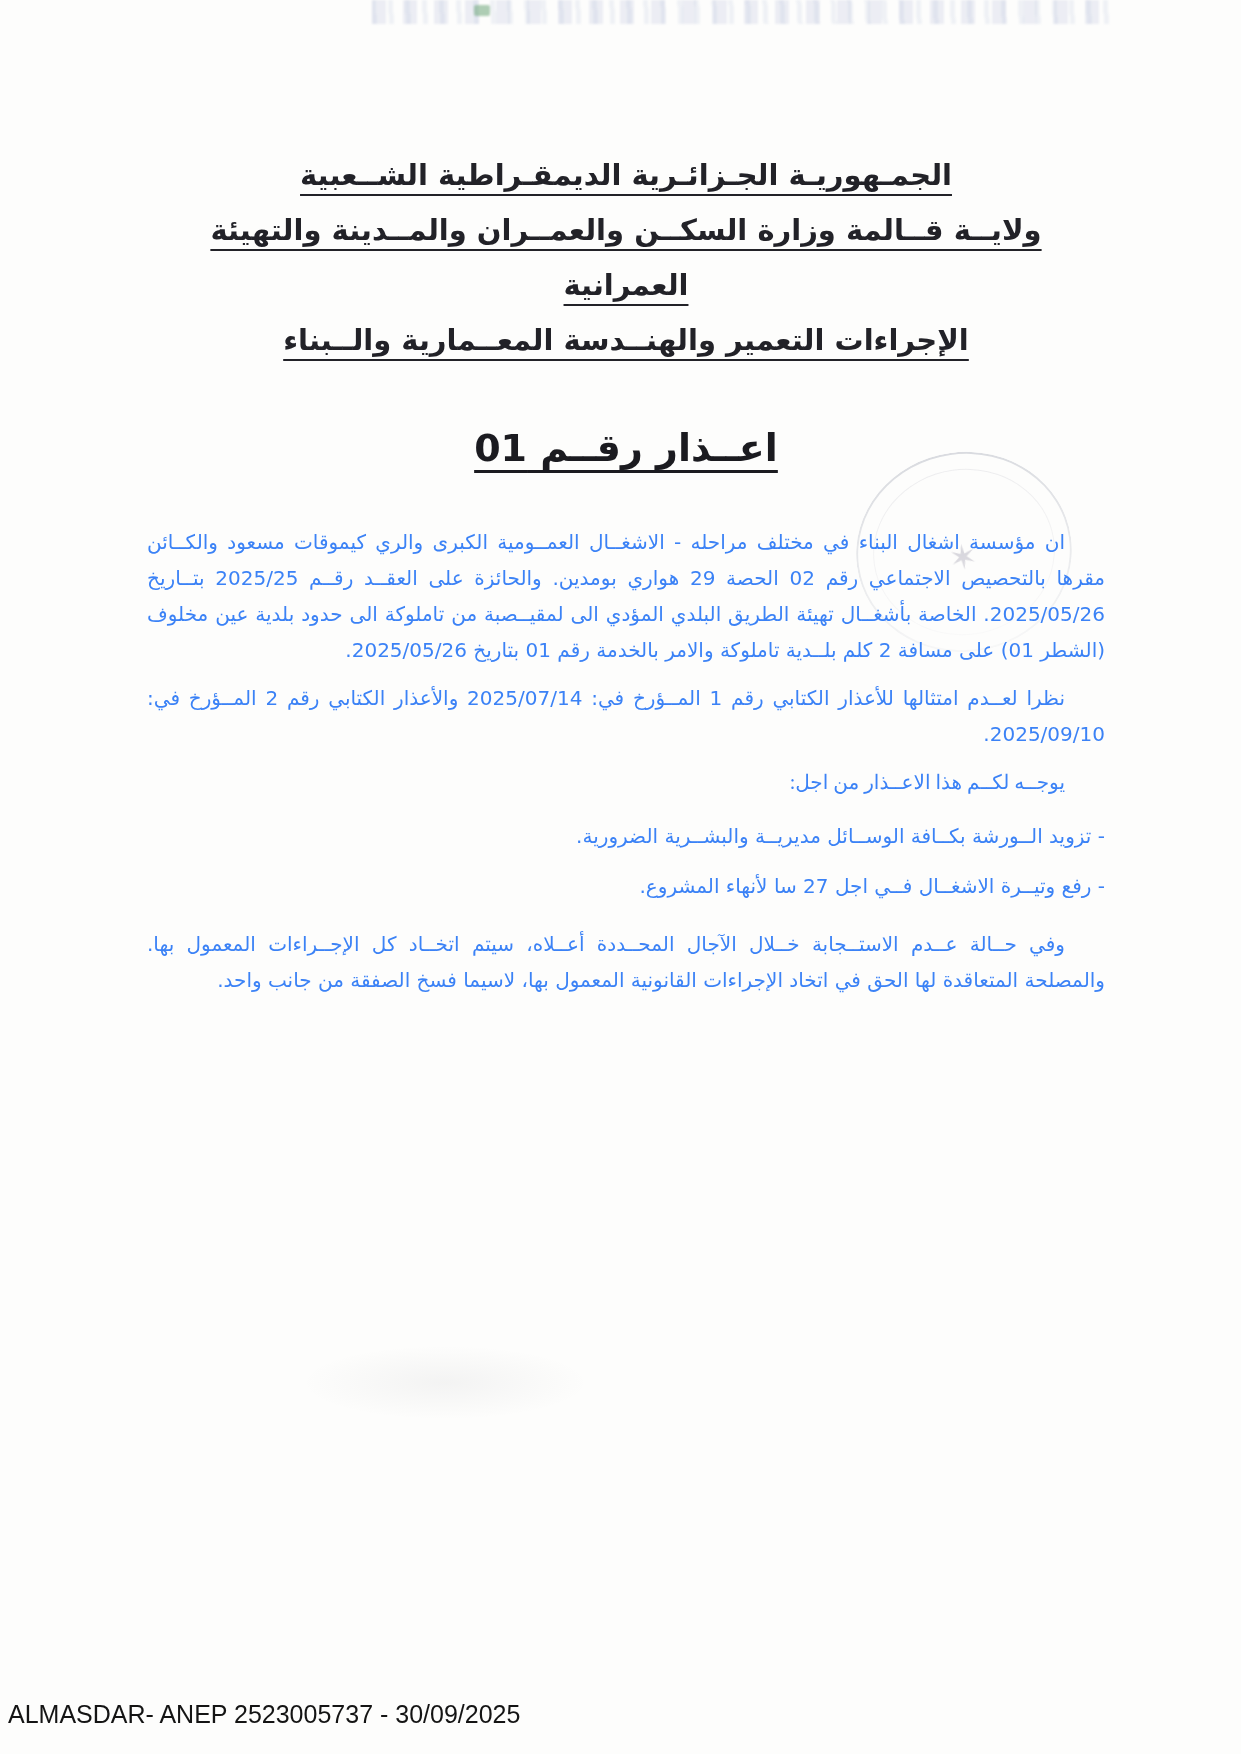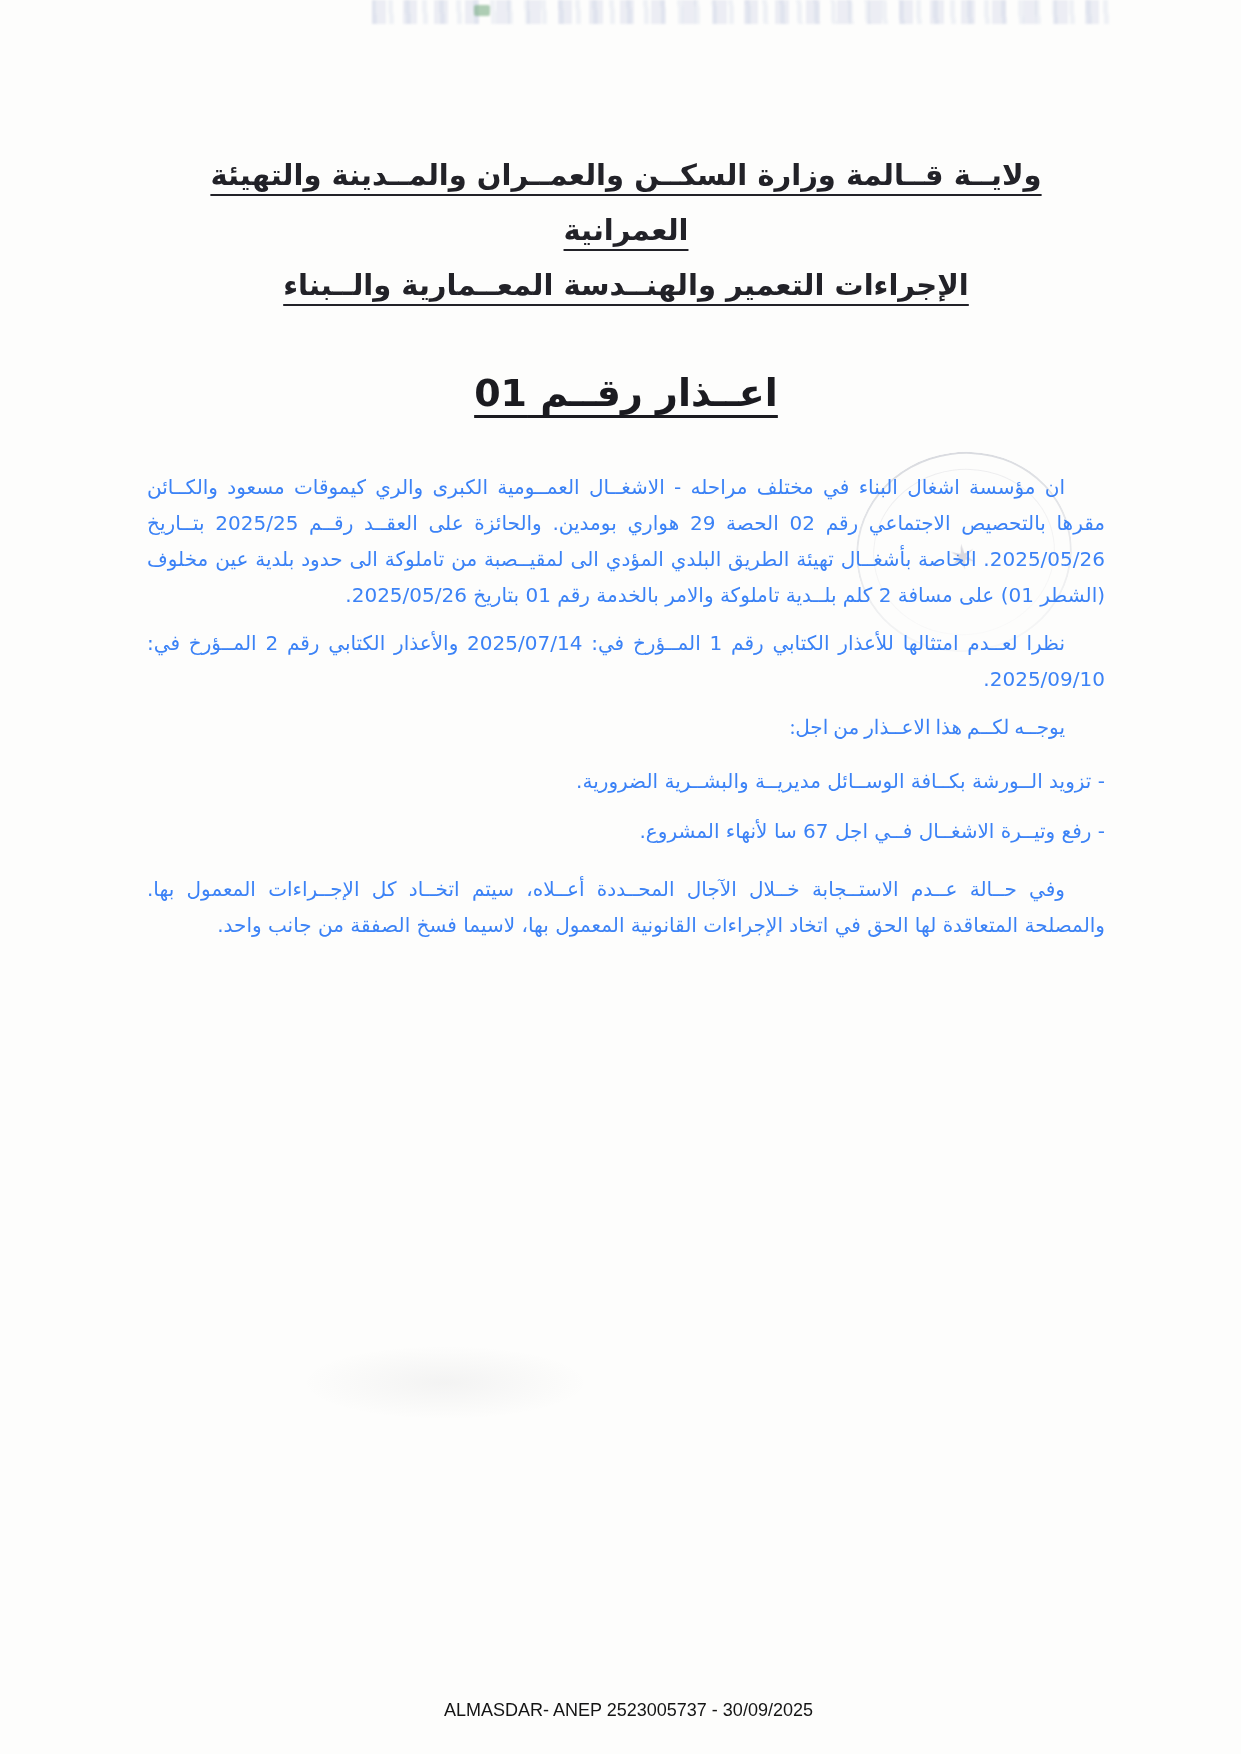--- a/index.html
+++ b/index.html
@@ -105,61 +105,62 @@
     color: #3b82f6;
   }
   .indent { text-indent: 40px; }
   .single { text-align: right; }
   .purpose { margin: 12px 0 18px; font-family: Liberation Serif, serif; }
   .bullet { text-align: right; margin: 0 0 14px; }
   .closing { margin-top: 22px; }
 
   .footer {
     position: absolute;
-    left: 16px; right: 0;
+    left: 8px; right: 0;
     top: 1700px;
-    text-align: center;
+    text-align: left;
     direction: ltr;
     font-family: "Liberation Sans", sans-serif;
-    font-size: 18px;
+    font-size: 25px;
     color: #141414;
   }
 </style>
 </head>
 <body>
 
 <div class="page" lang="ar">
 
   <div class="scan-noise-top"></div>
   <div class="scan-speck-green"></div>
   <div class="scan-smudge"></div>
 
   <div class="stamp">
     <span class="stamp-star">✶</span>
   </div>
 
   <div class="content" dir="rtl">
 
     <div class="doc-header">
+      <div class="header-line">الجمـهوريـة الجـزائـرية الديمقـراطية الشــعبية</div>
       <div class="header-line">ولايــة قــالمة وزارة السكــن والعمــران والمــدينة والتهيئة العمرانية</div>
       <div class="header-line">الإجراءات التعمير والهنــدسة المعــمارية والــبناء</div>
     </div>
 
     <div class="title-wrap">
       <span class="doc-title">اعــذار رقــم 01</span>
     </div>
 
     <p class="para indent">ان مؤسسة اشغال البناء في مختلف مراحله - الاشغــال العمــومية الكبرى والري كيموقات مسعود والكــائن مقرها بالتحصيص الاجتماعي رقم 02 الحصة 29 هواري بومدين. والحائزة على العقــد رقــم 2025/25 بتــاريخ 2025/05/26. الخاصة بأشغــال تهيئة الطريق البلدي المؤدي الى لمقيــصبة من تاملوكة الى حدود بلدية عين مخلوف (الشطر 01) على مسافة 2 كلم بلــدية تاملوكة والامر بالخدمة رقم 01 بتاريخ 2025/05/26.</p>
 
     <p class="para indent">نظرا لعــدم امتثالها للأعذار الكتابي رقم 1 المــؤرخ في: 2025/07/14 والأعذار الكتابي رقم 2 المــؤرخ في: 2025/09/10.</p>
 
     <p class="para single indent purpose">يوجــه لكــم هذا الاعــذار من اجل:</p>
 
     <p class="para bullet">- تزويد الــورشة بكــافة الوســائل مديريــة والبشــرية الضرورية.</p>
-    <p class="para bullet">- رفع وتيــرة الاشغــال فــي اجل 67 سا لأنهاء المشروع.</p>
+    <p class="para bullet">- رفع وتيــرة الاشغــال فــي اجل 27 سا لأنهاء المشروع.</p>
 
     <p class="para indent closing">وفي حــالة عــدم الاستــجابة خــلال الآجال المحــددة أعــلاه، سيتم اتخــاد كل الإجــراءات المعمول بها.  والمصلحة المتعاقدة لها الحق في اتخاد الإجراءات القانونية المعمول بها، لاسيما فسخ الصفقة من جانب واحد.</p>
 
   </div>
 
   <div class="footer">ALMASDAR- ANEP 2523005737 - 30/09/2025</div>
 
 </div>
 
 </body></html>

